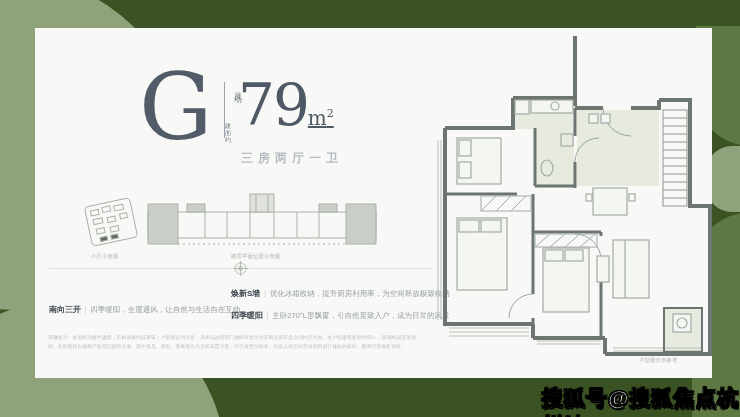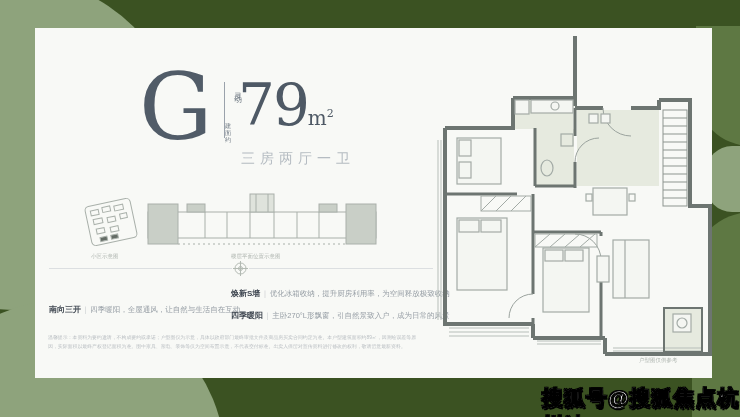--- a/index.html
+++ b/index.html
@@ -15,23 +15,23 @@
   .leaf-r3{left:692px;top:212px;width:60px;height:210px;background:#5e7843;border-top-left-radius:70px;}
   
   .card{position:absolute;left:35px;top:28px;width:677px;height:350px;background:#f8f9f6;}
   .g-letter{left:104px;top:34px;font-family:"DejaVu Serif",serif;font-size:92px;line-height:1;color:#515c68;}
   .vdiv{left:189px;top:54px;width:1px;height:56px;background:#9aa2ab;}
   .tag-v{left:196px;top:58px;writing-mode:vertical-rl;font-size:8px;letter-spacing:3px;color:#717b85;}
   .area-pre{left:190px;top:94px;width:16px;font-size:10px;line-height:1.2;color:#717b85;
             transform:scale(0.62);transform-origin:0 0;}
   .num-row{left:203px;top:48px;color:#4e5965;white-space:nowrap;}
   .num-big{font-family:"DejaVu Serif",serif;font-size:58px;line-height:1;letter-spacing:-2px;}
-  .num-unit{font-family:"DejaVu Serif",serif;font-size:20px;}
+  .num-unit{font-family:"DejaVu Serif",serif;font-size:20px;text-decoration:underline;}
   .num-unit sup{font-size:11px;}
-  .layout-txt{left:206px;top:122px;font-size:14px;letter-spacing:5px;color:#b5bcc2;white-space:nowrap;}
+  .layout-txt{left:206px;top:122px;font-size:12px;letter-spacing:5px;color:#b5bcc2;white-space:nowrap;font-weight:bold;}
   .caption{font-size:10px;color:#aeb5af;transform:scale(0.55);transform-origin:0 0;white-space:nowrap;}
   .hr-line{left:14px;top:240px;width:384px;height:1px;background:#dcdfe1;}
   .ornament{left:197px;top:232px;width:17px;height:17px;background:#f8f9f6;}
   .feat{white-space:nowrap;font-size:7.5px;color:#959da4;}
   .feat b{font-size:8px;color:#3e4650;font-weight:700;}
   .feat .sep{color:#c0c5c9;margin:0 1px;}
   .disclaimer{left:13px;top:306px;width:760px;font-size:10px;line-height:1.65;color:#babfc3;
               transform:scale(0.49);transform-origin:0 0;}
   .plan-cap{left:604px;top:328px;}
   .watermark{left:542px;top:384px;font-size:21px;font-weight:700;color:#ffffff;letter-spacing:1px;

